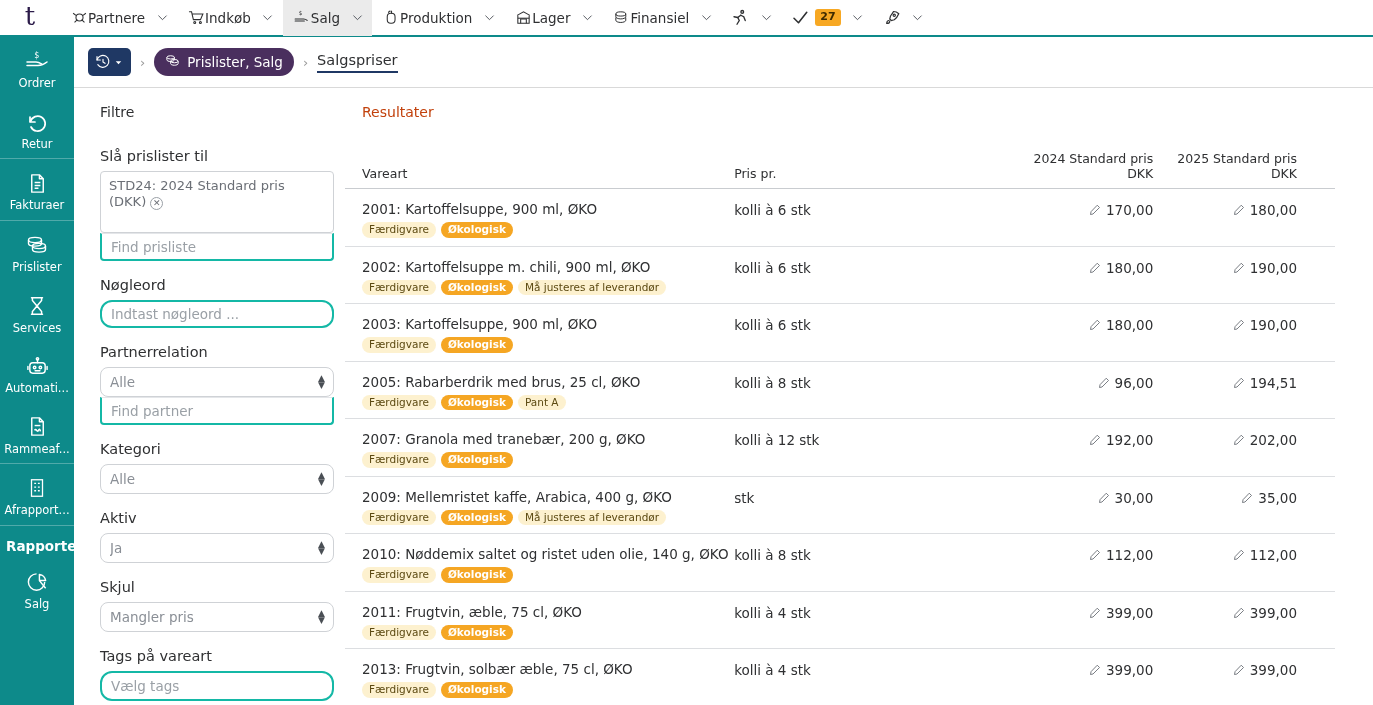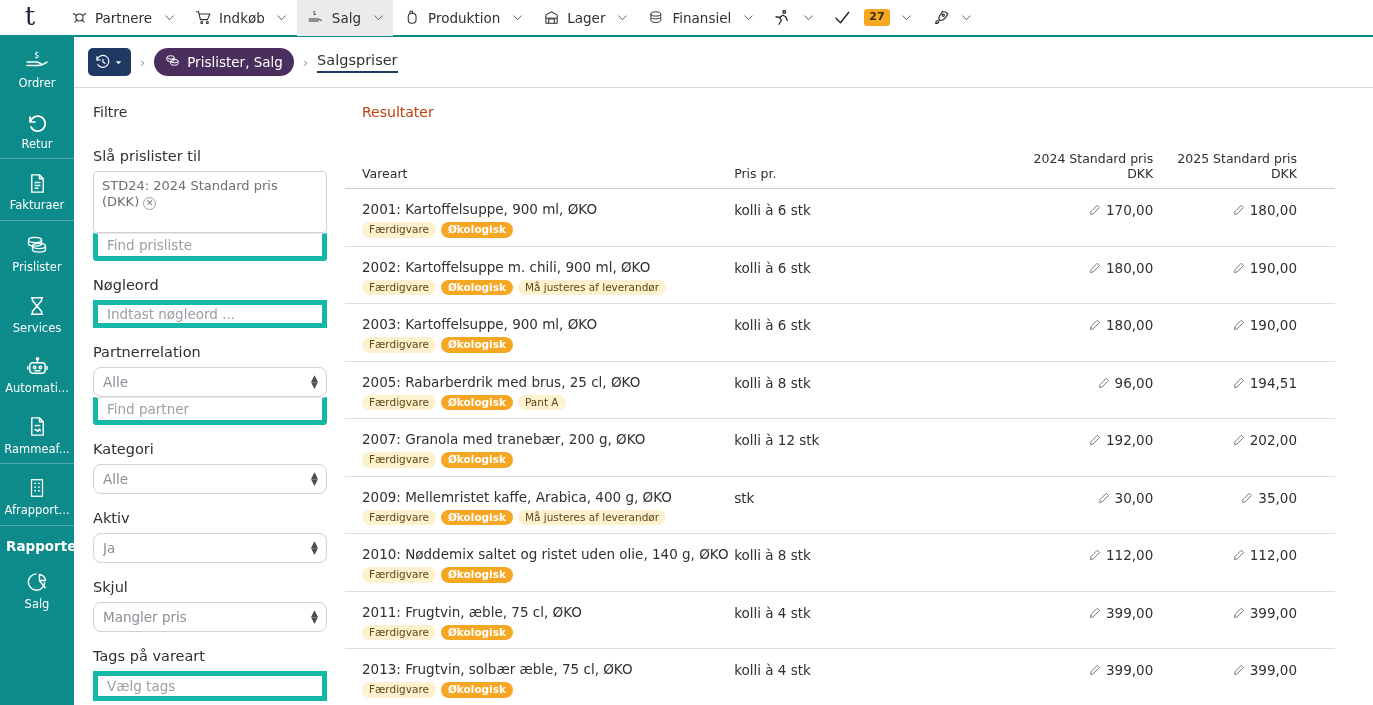--- a/index.html
+++ b/index.html
@@ -27,21 +27,21 @@
     font-size: 26px; color: #2b1b49; font-weight: 400;
     line-height: 1;
   }
   .brand span { display:block; transform: translateY(-2px); }
   .nav-group {
     display: flex; align-items: center; height: 37px;
     padding: 0 4px;
   }
   .nav-group.active { background: #ebebeb; }
   .nav-item {
-    display: flex; align-items: center; gap: 7px;
+    display: flex; align-items: center; 
     padding: 0 6px; height: 37px;
     font-size: 13.5px; color: #2f3032;
     cursor: pointer; white-space: nowrap;
   }
   .nav-icon { width: 18px; height: 18px; display:flex; align-items:center; justify-content:center; }
   .nav-icon svg { display:block; }
   .caret {
     width: 22px; height: 37px; display: flex; align-items: center; justify-content: center;
     cursor: pointer;
   }
@@ -100,21 +100,21 @@
     padding: 0 11px; font-size: 13.5px; cursor: pointer;
   }
   .crumb-current {
     font-size: 14.5px; color: #2f3032;
     border-bottom: 2px solid #1f3864;
     padding-bottom: 3px; cursor: pointer;
   }
 
   
   .filters {
-    position: absolute; top: 88px; left: 74px; width: 271px; height: 617px;
+    position: absolute; top: 88px; left: 81px; width: 271px; height: 617px;
     background: #ffffff; padding: 16px 18px 12px 19px;
     overflow: hidden;
   }
   .panel-title { font-size: 14px; color: #2f3032; margin-bottom: 28px; }
   .f-label { font-size: 14.5px; color: #2f3032; margin: 16px 0 7px 0; }
   .f-group { margin-bottom: 16px; }
   .token-box {
     border: 1px solid #cfd2d6; border-radius: 4px;
     padding: 6px 8px 4px; min-height: 62px; background: #fff;
   }
@@ -122,21 +122,21 @@
     font-size: 13px; color: #6b6f76; line-height: 1.25;
     margin-bottom: 0px; display: block;
   }
   .token .x {
     display: inline-block; width: 13px; height: 13px; line-height: 11px;
     border: 1px solid #9aa0a6; border-radius: 50%;
     font-size: 9px; text-align: center; color: #6b6f76;
     margin-top: 1px;
   }
   .inp {
-    width: 100%; height: 28px; border: 5px solid #14b8a6; border-radius: 0;
+    width: 100%; height: 28px; border: 2px solid #14b8a6; border-radius: 12px;
     background: #fff; font-size: 13.5px; color: #2f3032;
     padding: 0 9px; outline: none;
     font-family: "DejaVu Sans", "Liberation Sans", sans-serif;
   }
   .inp::placeholder { color: #9aa0a6; }
   .inp.flat-top { border-radius: 0 0 4px 4px; border-top: 1px solid #e4e6e9; }
   .sel-wrap { position: relative; }
   .sel {
     width: 100%; height: 30px; border: 1px solid #cfd2d6; border-radius: 8px;
     background: #fff; font-size: 13.5px; color: #8a8f96;

